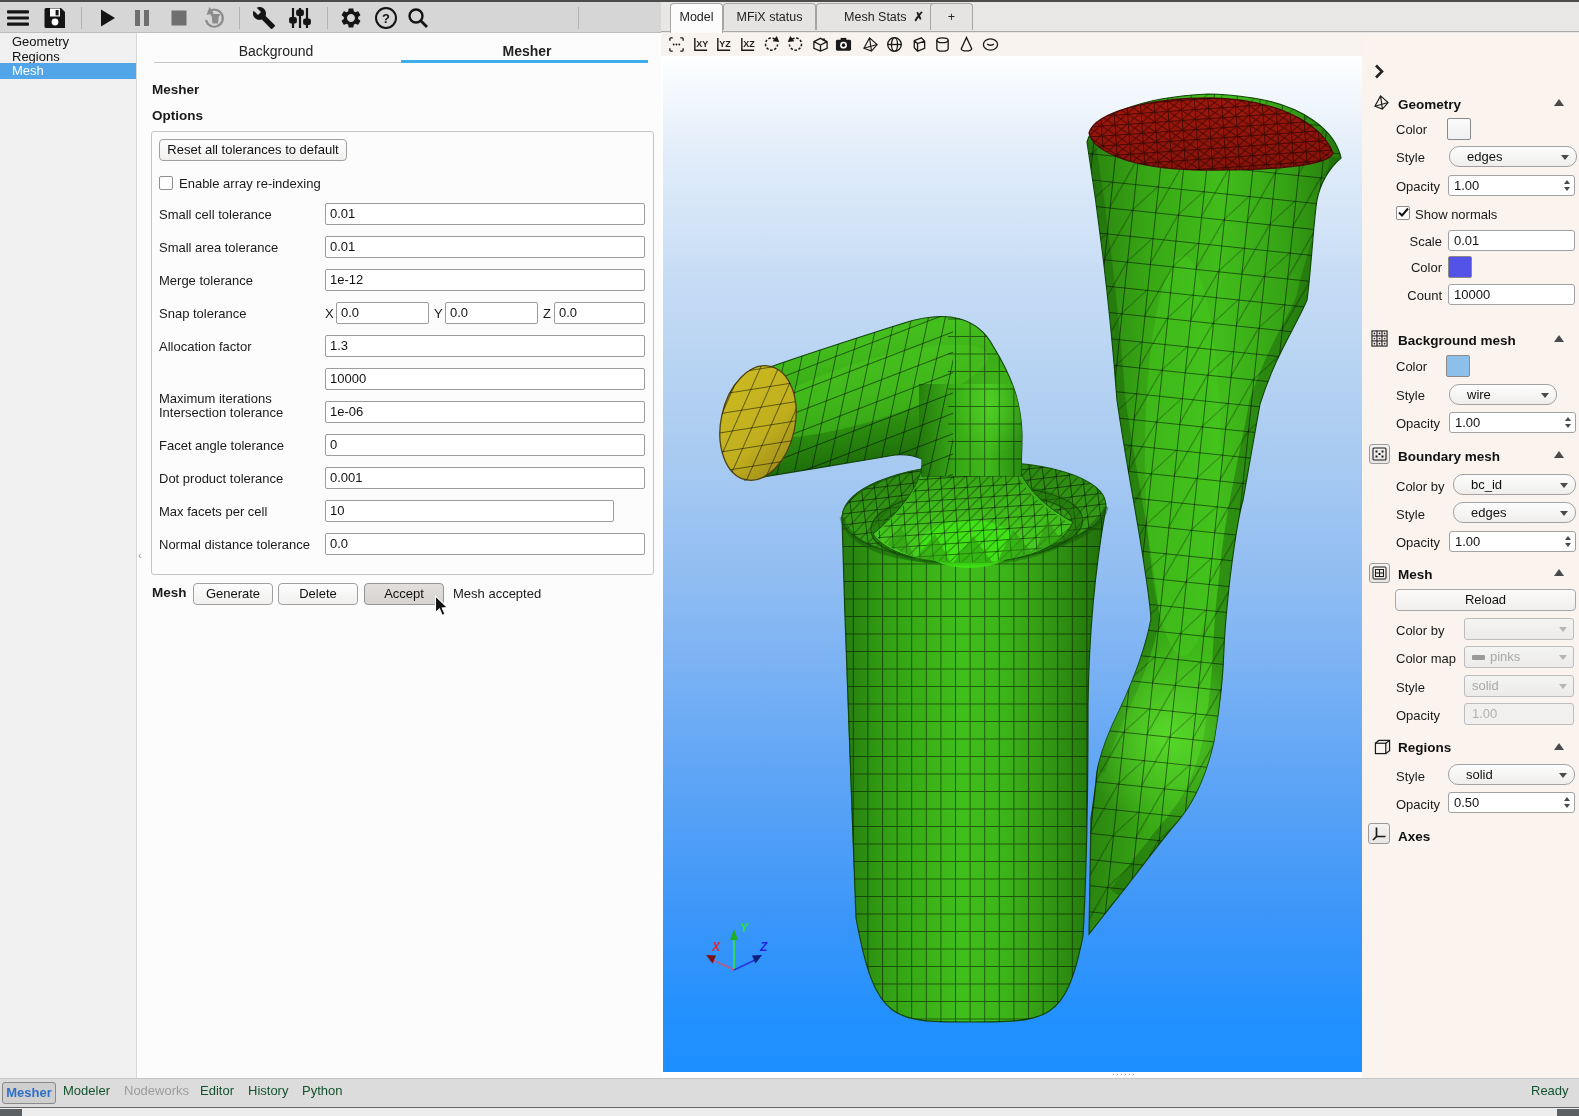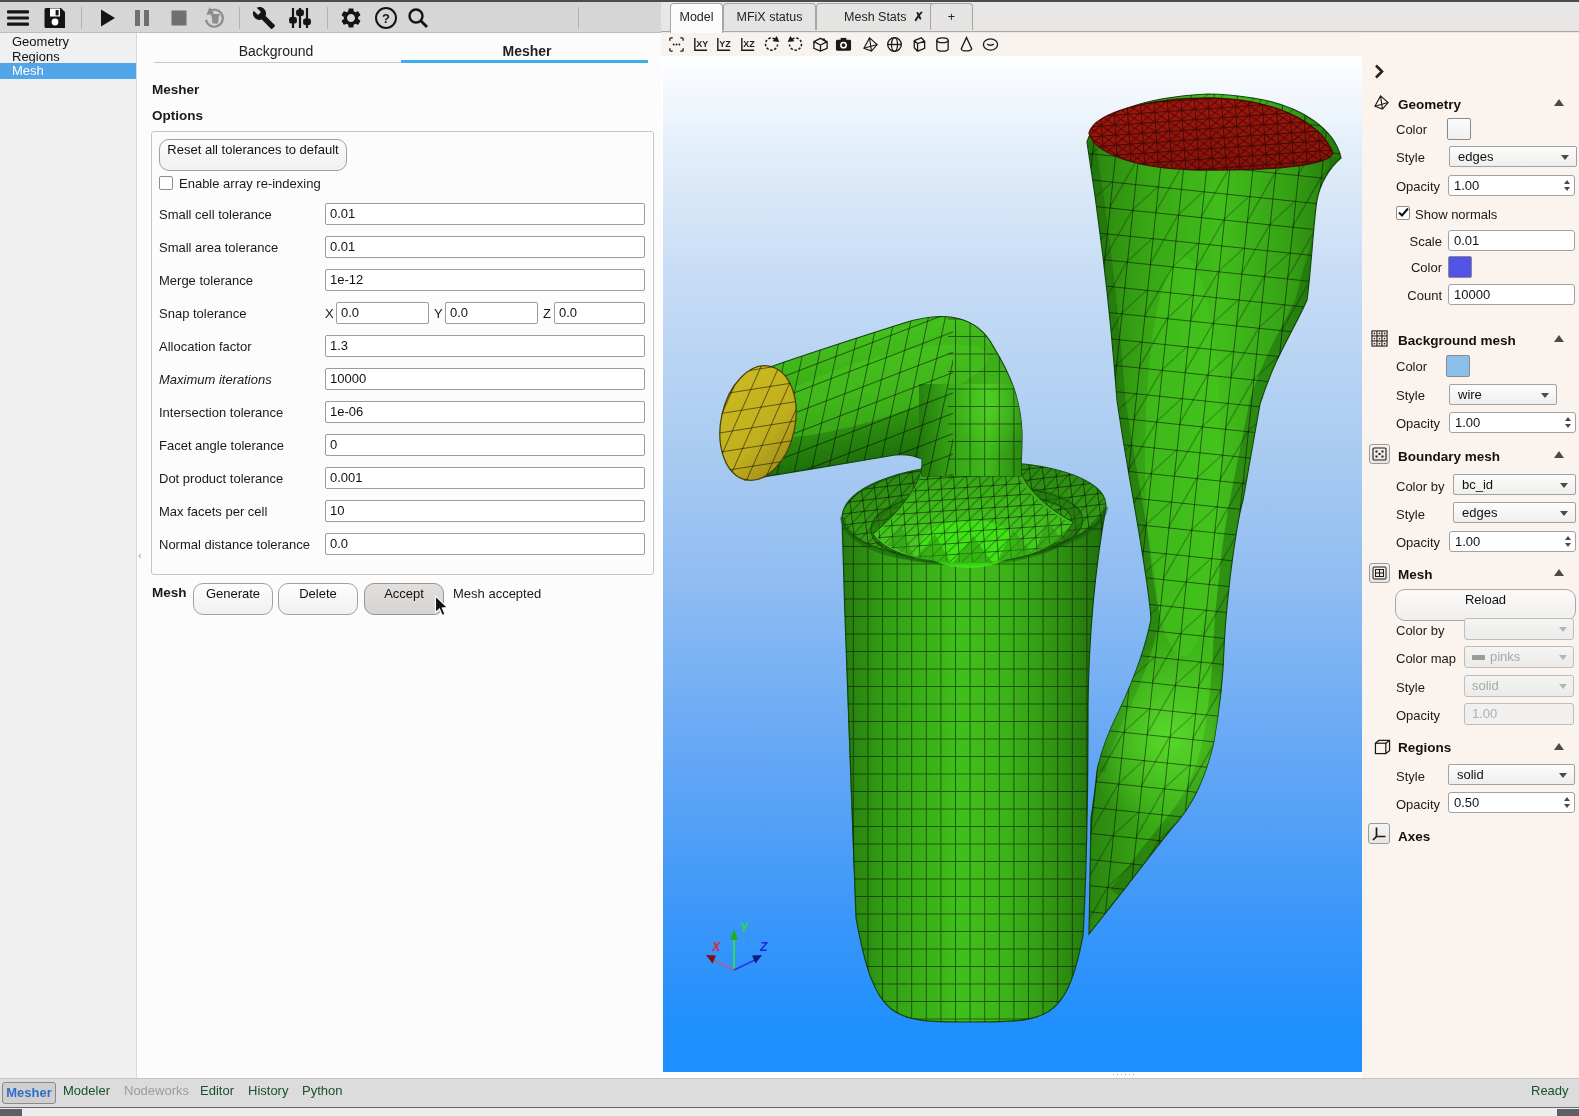--- a/index.html
+++ b/index.html
@@ -20,37 +20,37 @@
 #sidebar { left:0; top:33px; width:137px; height:1045px; background:#f0f0f0; border-right:1px solid #d8d8d8; }
 .navitem { position:absolute; left:0; width:136px; height:15px; padding-left:12px; font-size:13px; line-height:15px; color:#111; }
 .navsel { background:#52a5e8; color:#fff; height:16px; }
 
 #formpanel { left:138px; top:33px; width:523px; height:1045px; background:#fcfcfc; }
 .tabtxt { position:absolute; top:41px; font-size:14px; color:#222; }
 #mesherline { position:absolute; left:263px; top:27px; width:247px; height:3px; background:#3daee9; }
 #bgline { position:absolute; left:16px; top:29px; width:247px; height:1px; background:#c8c8c8; }
 .inp { position:absolute; height:22px; background:#fff; border:1px solid #9c9c9c; border-radius:2px; font-size:13px; padding-left:4px; line-height:20px; color:#111; }
 .flab { position:absolute; font-size:13px; color:#1a1a1a; margin-top:-1px; }
-.btn { position:absolute; height:32px; background:linear-gradient(#fdfdfd,#f1f0ef); border:1px solid #a0a0a0; border-radius:10px; text-align:center; font-size:13px; line-height:20px; color:#111; }
+.btn { position:absolute; height:22px; background:linear-gradient(#fdfdfd,#f1f0ef); border:1px solid #a0a0a0; border-radius:4px; text-align:center; font-size:13px; line-height:20px; color:#111; }
 #groupbox { position:absolute; left:13px; top:98px; width:503px; height:444px; border:1px solid #c6c6c6; border-radius:3px; background:#fcfcfc; }
 .cbx { position:absolute; width:14px; height:14px; background:#fff; border:1px solid #8e8e8e; border-radius:2px; }
 
 .dcombo { position:absolute; height:22px; background:linear-gradient(#f4f4f3,#ecebea); border:1px solid #bdbdbd; border-radius:3px; font-size:13px; line-height:20px; color:#a8a8a8; padding-left:7px; }
 .dcombo .arr { position:absolute; right:6px; top:8px; width:0; height:0; border-left:4px solid transparent; border-right:4px solid transparent; border-top:5px solid #b5b5b5; }
 
 #vtoolbar { left:661px; top:33px; width:701px; height:23px; background:#f8f3ee; }
 #viewport { left:663px; top:56px; width:699px; height:1016px; background:linear-gradient(#feffff 0%, #e3eefa 9%, #c6dcf5 22%, #abccf1 38%, #8fbcf2 52%, #66a8f5 68%, #3d97f9 84%, #2190fe 95%, #1e8fff 100%); }
 #vwhite { left:661px; top:1072px; width:701px; height:6px; background:#fff; }
 
 #rpanel { left:1362px; top:33px; width:217px; height:1045px; background:#faf3ee; }
 .sechead { position:absolute; font-weight:bold; font-size:13.5px; color:#111; }
 .carr { position:absolute; width:0; height:0; border-left:5.5px solid transparent; border-right:5.5px solid transparent; border-bottom:7px solid #4a4a4a; }
 .rlab { position:absolute; left:34px; font-size:13px; color:#1a1a1a; }
 .rsub { left:auto; text-align:right; }
-.rcombo { position:absolute; height:21px; background:linear-gradient(#fdfdfd,#efeeec); border:1px solid #a2a2a2; border-radius:2px; font-size:13px; line-height:19px; padding-left:8px; color:#111; }
+.rcombo { position:absolute; height:21px; background:linear-gradient(#fdfdfd,#efeeec); border:1px solid #a2a2a2; border-radius:10px; font-size:13px; line-height:19px; padding-left:17px; color:#111; }
 .rcombo .arr { position:absolute; right:7px; top:8px; width:0; height:0; border-left:4.5px solid transparent; border-right:4.5px solid transparent; border-top:5px solid #4a4a4a; }
 .rspin { position:absolute; height:21px; background:#fff; border:1px solid #a2a2a2; border-radius:3px; font-size:13px; line-height:19px; padding-left:5px; color:#111; }
 .spinarr { position:absolute; right:4px; width:0; height:0; border-left:3.5px solid transparent; border-right:3.5px solid transparent; }
 .spinup { border-bottom:4.5px solid #4a4a4a; }
 .spindn { border-top:4.5px solid #4a4a4a; }
 .swatch { position:absolute; border:1px solid #8a8a8a; border-radius:2px; }
 .iconbtn { position:absolute; background:linear-gradient(#f5f3f1,#e8e5e2); border:1px solid #9a9a9a; border-radius:3px; }
 .vicon { position:absolute; top:3px; width:17px; height:17px; }
 
 #statusbar { left:0; top:1078px; width:1579px; height:30px; background:#dcdcdc; border-top:1px solid #c4c4c4; }
@@ -155,30 +155,30 @@
   <div class="inp" style="left:187px; top:236px; width:320px;">1e-12</div>
   <div class="flab" style="left:21px; top:274px;">Snap tolerance</div>
   <div class="flab" style="left:187px; top:274px;">X</div>
   <div class="inp" style="left:198px; top:269px; width:93px;">0.0</div>
   <div class="flab" style="left:296px; top:274px;">Y</div>
   <div class="inp" style="left:307px; top:269px; width:93px;">0.0</div>
   <div class="flab" style="left:405px; top:274px;">Z</div>
   <div class="inp" style="left:416px; top:269px; width:91px;">0.0</div>
   <div class="flab" style="left:21px; top:307px;">Allocation factor</div>
   <div class="inp" style="left:187px; top:302px; width:320px;">1.3</div>
-  <div class="flab" style="left:21px; top:340px;font-style:italic;">Maximum iterations</div>
+  <div class="flab" style="left:21px; top:359px;">Maximum iterations</div>
   <div class="inp" style="left:187px; top:335px; width:320px;">10000</div>
   <div class="flab" style="left:21px; top:373px;">Intersection tolerance</div>
   <div class="inp" style="left:187px; top:368px; width:320px;">1e-06</div>
   <div class="flab" style="left:21px; top:406px;">Facet angle tolerance</div>
   <div class="inp" style="left:187px; top:401px; width:320px;">0</div>
   <div class="flab" style="left:21px; top:439px;">Dot product tolerance</div>
   <div class="inp" style="left:187px; top:434px; width:320px;">0.001</div>
   <div class="flab" style="left:21px; top:472px;">Max facets per cell</div>
-  <div class="inp" style="left:187px; top:467px; width:320px;">10</div>
+  <div class="inp" style="left:187px; top:467px; width:289px;">10</div>
   <div class="flab" style="left:21px; top:505px;">Normal distance tolerance</div>
   <div class="inp" style="left:187px; top:500px; width:320px;">0.0</div>
 
   <div class="flab" style="left:14px; top:553px; font-weight:bold; font-size:13.5px;">Mesh</div>
   <div class="btn" style="left:55px; top:550px; width:80px;">Generate</div>
   <div class="btn" style="left:140px; top:550px; width:80px;">Delete</div>
   <div class="btn" style="left:226px; top:550px; width:80px; background:linear-gradient(#e2dfdc,#d6d3d0); border-color:#949494;">Accept</div>
   <div class="flab" style="left:315px; top:554px;">Mesh accepted</div>
 </div>
 <div class="abs" style="left:138px; top:549px; font-size:11px; color:#9a9a9a;">‹</div>

